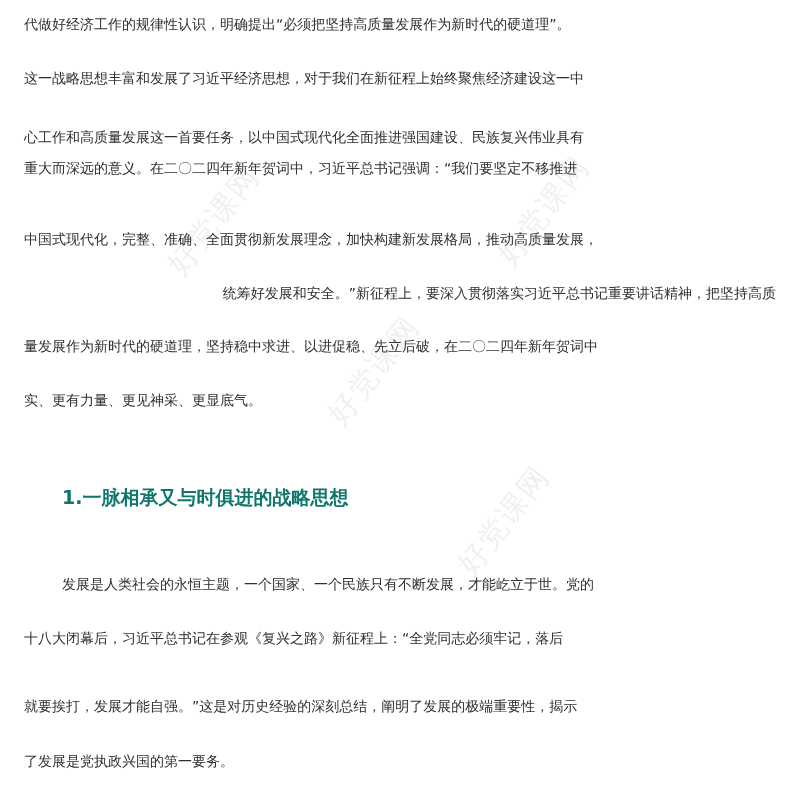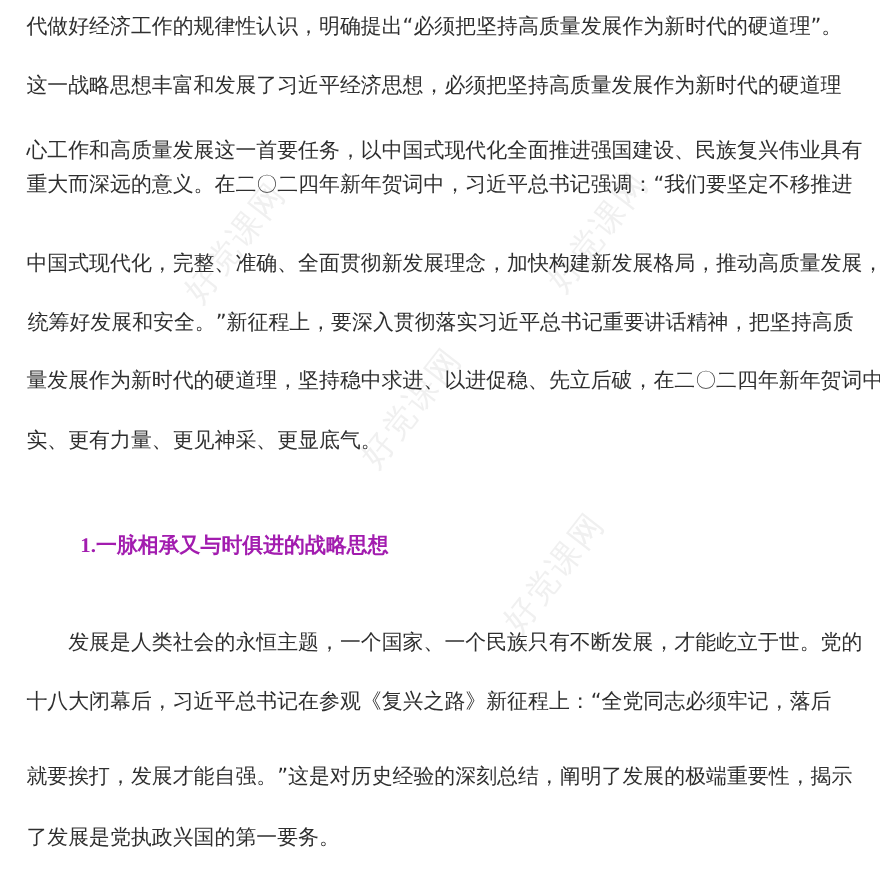--- a/index.html
+++ b/index.html
@@ -19,36 +19,35 @@
       position: absolute;
       left: 0;
       top: 0;
       width: 800px;
       height: 800px;
     }
     .line {
       position: absolute;
       left: 24px;
       width: 752px;
-      font-size: 19px;
+      font-size: 14px;
       line-height: 24px;
       white-space: nowrap;
       letter-spacing: 0px;
       color: #2f2f2f;
     }
     .line.indent { left: 62px; width: 714px; }
     .heading {
       position: absolute;
-      left: 73px;
+      left: 62px;
       font-size: 19px;
       font-weight: bold;
       line-height: 24px;
-      color: #a21caf;
+      color: #0f766e;
       white-space: nowrap;
-      font-family: Liberation Serif, serif;
     }
     .watermark {
       position: absolute;
       font-size: 30px;
       color: rgba(170,170,170,0.18);
       transform: rotate(-52deg);
       transform-origin: center center;
       white-space: nowrap;
       pointer-events: none;
       letter-spacing: 2px;
@@ -59,21 +58,21 @@
 
 <div class="doc">
 
   <div class="watermark" style="left:150px; top:200px;">好党课网</div>
   <div class="watermark" style="left:480px; top:190px;">好党课网</div>
   <div class="watermark" style="left:310px; top:350px;">好党课网</div>
   <div class="watermark" style="left:440px; top:500px;">好党课网</div>
 
   <div>
     <div class="line" style="top:12px;">代做好经济工作的规律性认识，明确提出“必须把坚持高质量发展作为新时代的硬道理”。</div>
-    <div class="line" style="top:66px;">这一战略思想丰富和发展了习近平经济思想，必须把坚持高质量发展作为新时代的硬道理</div>
+    <div class="line" style="top:66px;">这一战略思想丰富和发展了习近平经济思想，对于我们在新征程上始终聚焦经济建设这一中</div>
     <div class="line" style="top:125px;">心工作和高质量发展这一首要任务，以中国式现代化全面推进强国建设、民族复兴伟业具有</div>
     <div class="line" style="top:156px;">重大而深远的意义。在二〇二四年新年贺词中，习近平总书记强调：“我们要坚定不移推进</div>
     <div class="line" style="top:227px;">中国式现代化，完整、准确、全面贯彻新发展理念，加快构建新发展格局，推动高质量发展，</div>
     <div class="line" style="top:281px;text-align:right;">统筹好发展和安全。”新征程上，要深入贯彻落实习近平总书记重要讲话精神，把坚持高质</div>
     <div class="line" style="top:334px;">量发展作为新时代的硬道理，坚持稳中求进、以进促稳、先立后破，在二〇二四年新年贺词中</div>
     <div class="line" style="top:388px;">实、更有力量、更见神采、更显底气。</div>
   </div>
 
   <div class="heading" style="top:485px;">1.一脉相承又与时俱进的战略思想</div>
 

